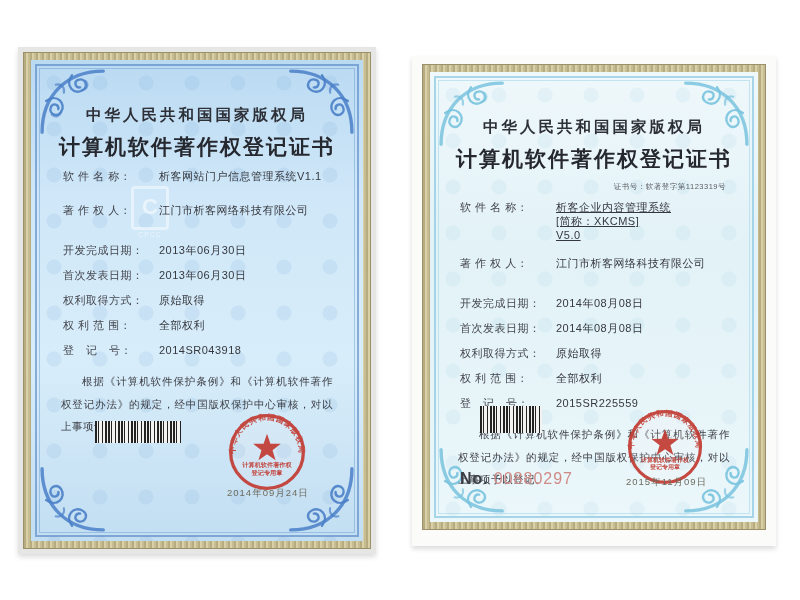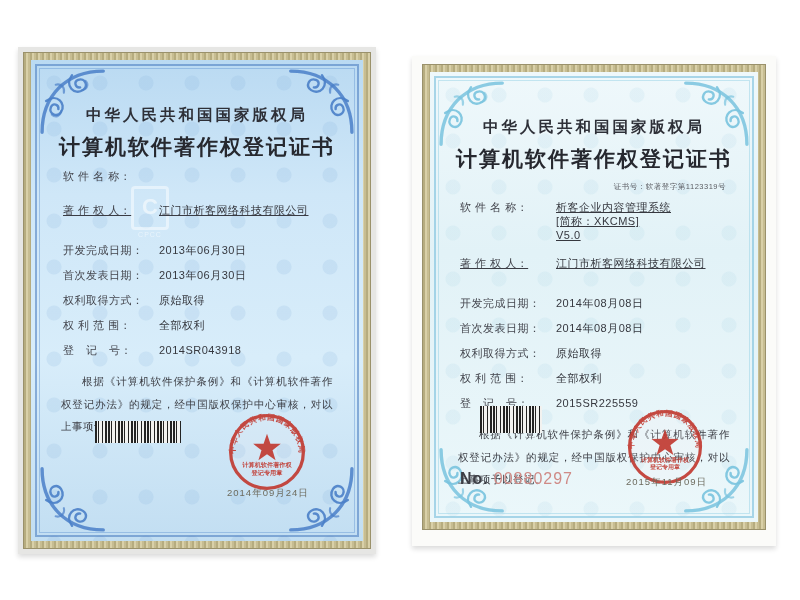--- a/index.html
+++ b/index.html
@@ -35,21 +35,21 @@
   .hdr{text-align:center;font-weight:bold;color:#2e3038;font-size:15.5px;letter-spacing:3px;}
   .ttl{text-align:center;font-weight:bold;color:#26282f;font-size:21px;letter-spacing:2px;margin-top:7px;}
   .certno{text-align:right;font-size:7.5px;color:#5a5c62;padding-right:14px;margin-top:9px;
           letter-spacing:0.5px;filter:blur(0.3px);}
   .fields{margin-top:8px;padding:0 8px 0 12px;}
   .row{display:flex;font-size:11px;color:#3a3c44;line-height:14px;}
   .lab{flex:0 0 96px;color:#44464e;letter-spacing:0.5px;}
   .val{flex:1;color:#36383f;letter-spacing:0.5px;}
   .val.pre{white-space:pre-line;text-decoration:underline;}
   .mb-a{margin-bottom:20px;}
-  .mb-b{margin-bottom:26px;text-decoration:underline;}
+  .mb-b{margin-bottom:26px;}
   .mb-c{margin-bottom:11px;}
   .mb-d{margin-bottom:14px;}
   .stmt{margin-top:13px;padding:0 10px;font-size:10.5px;color:#3c3e45;line-height:2.15;
         text-indent:2em;text-align:justify;letter-spacing:0.5px;}
   .barcode{position:absolute;background:repeating-linear-gradient(90deg,#232323 0 2px,#f2f2f0 2px 3px,#232323 3px 4px,#f2f2f0 4px 7px,#232323 7px 8px,#f2f2f0 8px 10px,#232323 10px 12px,#f2f2f0 12px 13px);filter:blur(0.3px);}
   .bc-left{left:64px;top:361px;width:86px;height:22px;}
   .bc-right{left:50px;top:334px;width:62px;height:27px;}
   .seal{position:absolute;opacity:0.92;}
   .seal-left{left:196px;top:352px;width:80px;height:80px;}
   .seal-right{left:196px;top:336px;width:78px;height:78px;}
@@ -115,20 +115,21 @@
           <div class="cap">CPCC</div>
         </div>
 
         <div class="content">
           <div class="hdr">中华人民共和国国家版权局</div>
           <div class="ttl">计算机软件著作权登记证书</div>
 
           <div class="fields">
             <div class="row mb-a">
               <span class="lab">软 件 名 称：</span>
+              <span class="val">析客网站门户信息管理系统V1.1</span>
             </div>
             <div class="row mb-b">
               <span class="lab">著 作 权 人：</span>
               <span class="val">江门市析客网络科技有限公司</span>
             </div>
             <div class="row mb-c">
               <span class="lab">开发完成日期：</span>
               <span class="val">2013年06月30日</span>
             </div>
             <div class="row mb-c">

